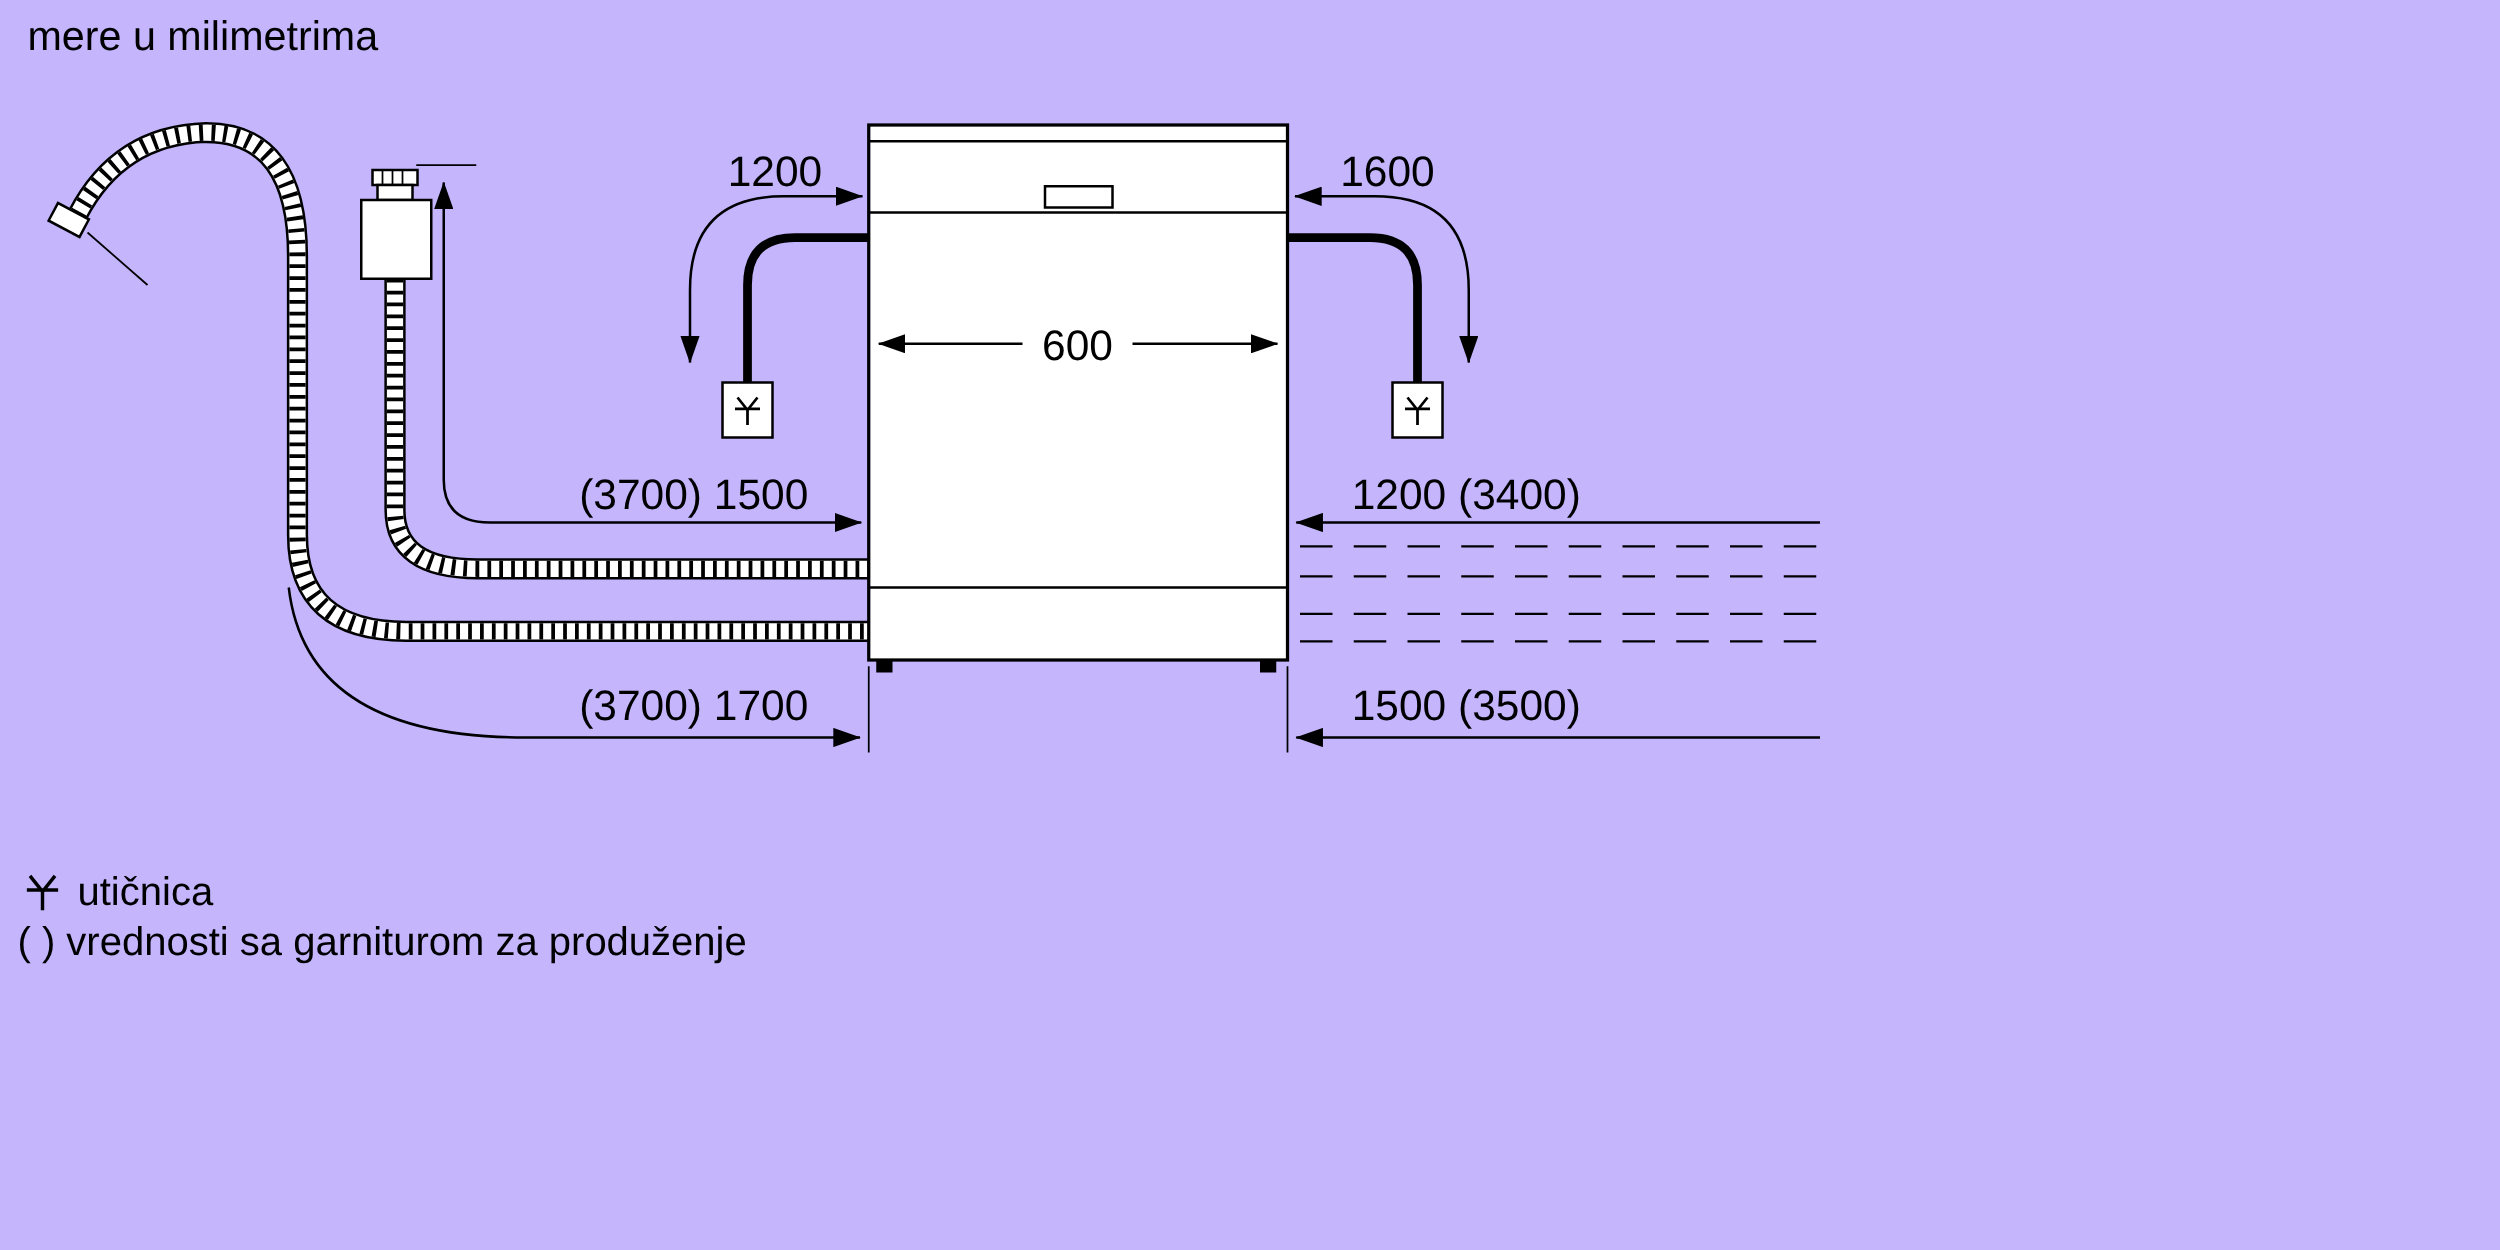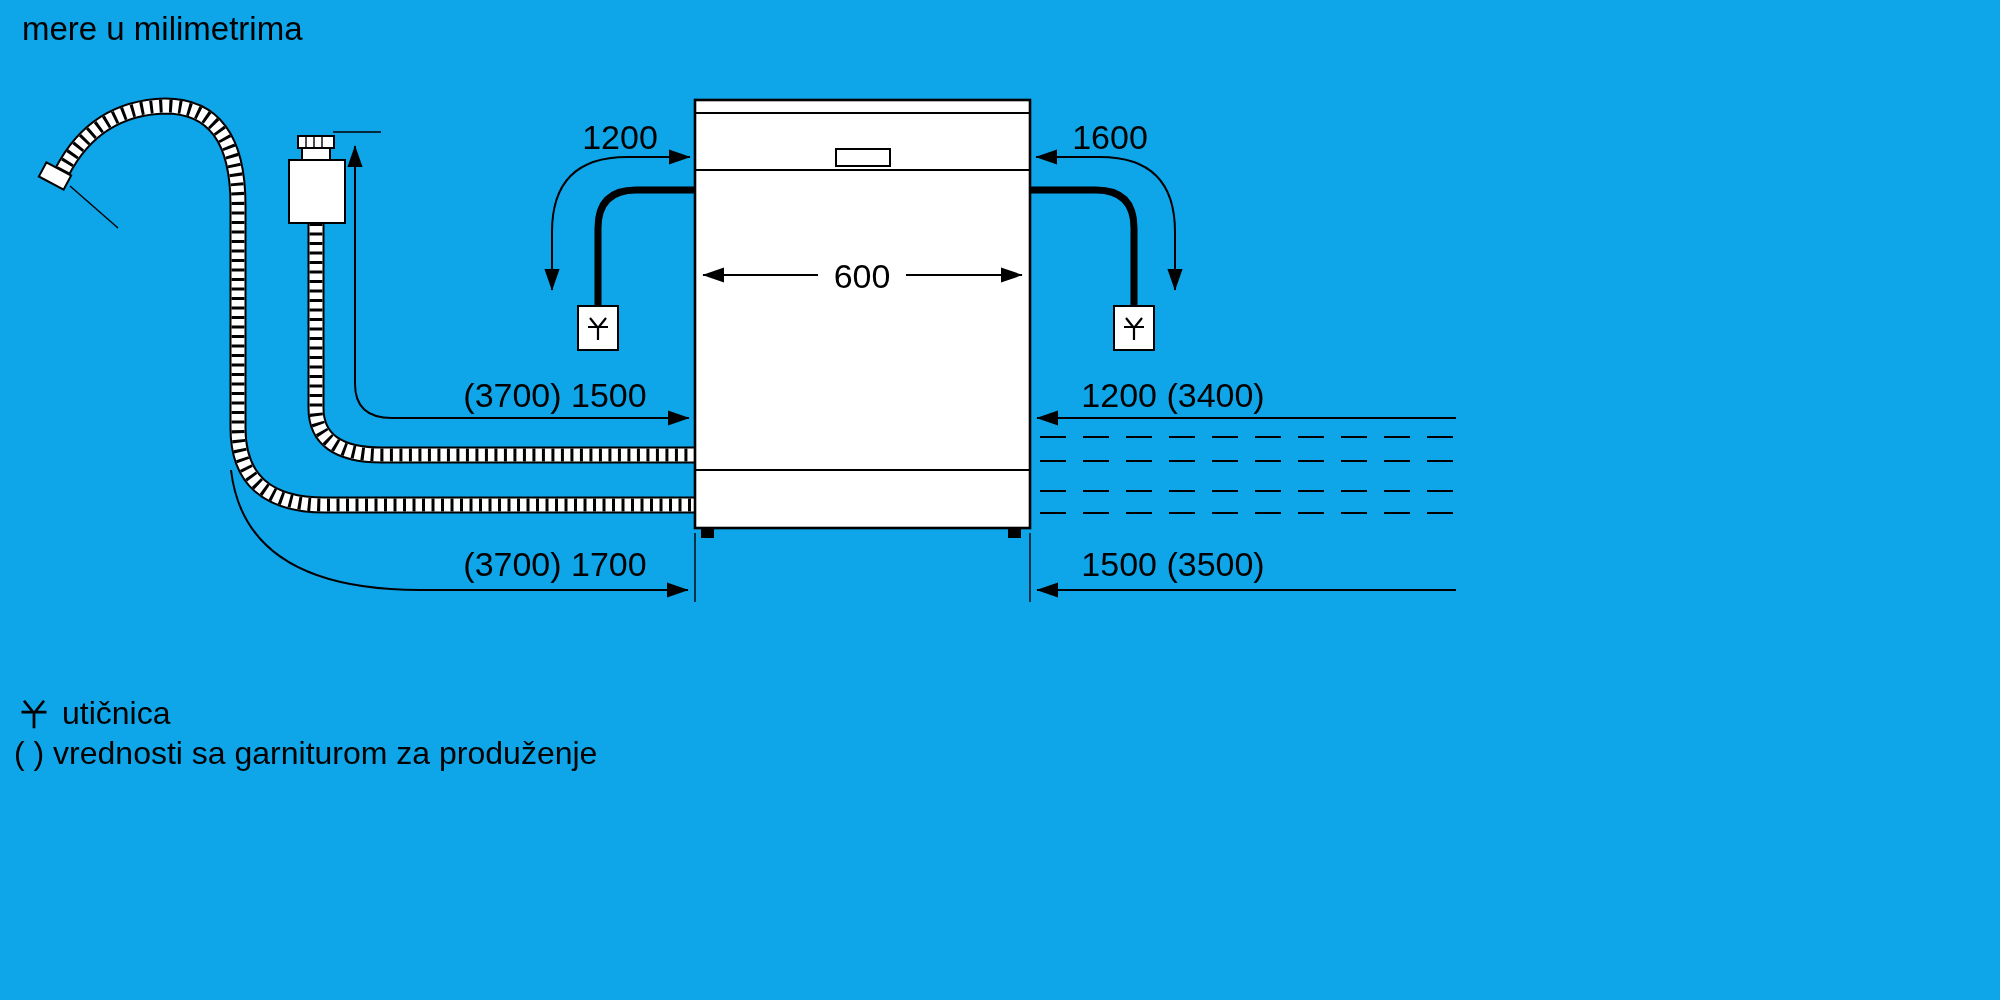--- a/index.html
+++ b/index.html
@@ -4,21 +4,21 @@
 <style>
   html, body {
     margin: 0;
     padding: 0;
     background: #ffffff;
   }
   .stage {
     position: relative;
     width: 2000px;
     height: 1000px;
-    background: #0ea5e9;
+    background: #c4b5fd;
     overflow: hidden;
   }
   svg { display: block; }
   text {
     font-family: "Liberation Sans", sans-serif;
     fill: #000000;
   }
   .t-title  { font-size: 33px; }
   .t-dim    { font-size: 34px; text-anchor: middle; }
   .t-legend { font-size: 32px; }

